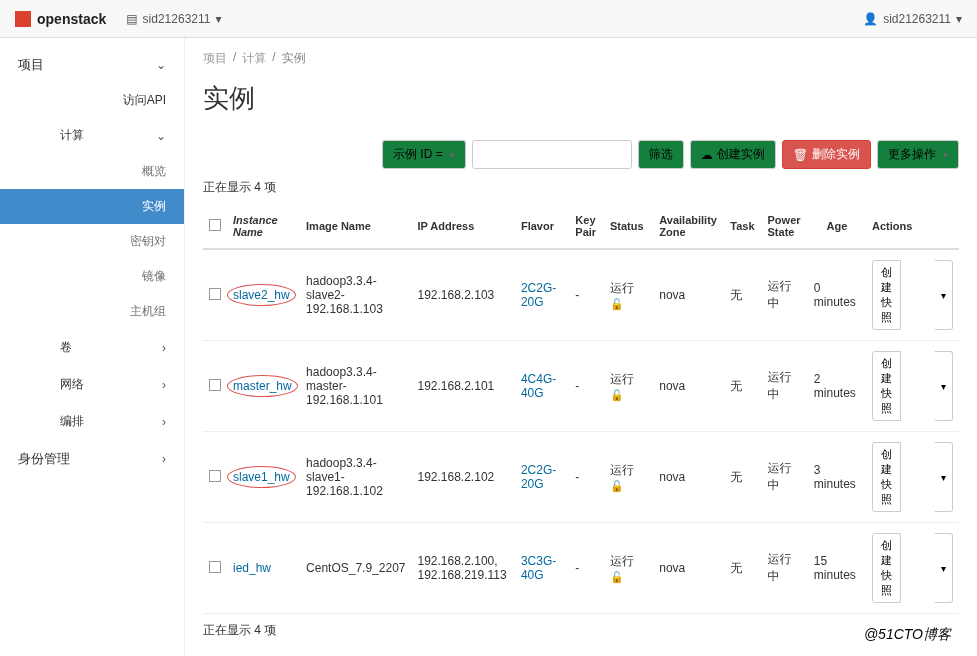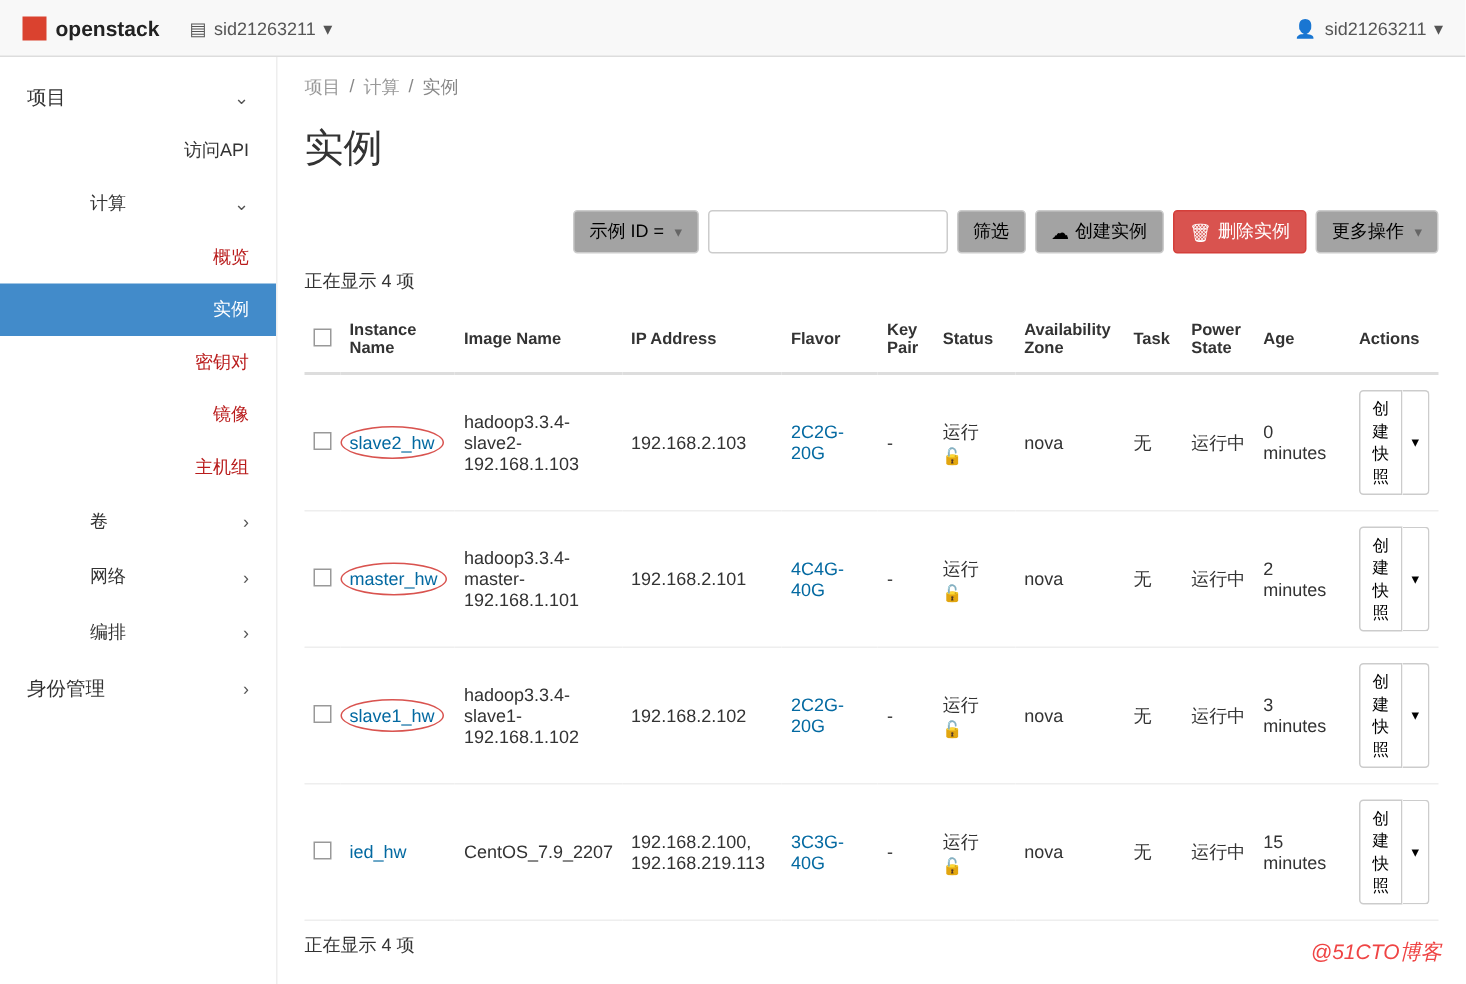--- a/index.html
+++ b/index.html
@@ -10,55 +10,55 @@
     .logo-text { font-weight: 600; font-size: 14px; color: #222; }
     .header-project { margin-left: 20px; display: flex; align-items: center; gap: 5px; font-size: 12px; color: #555; cursor: pointer; }
     .header-user { margin-left: auto; display: flex; align-items: center; gap: 5px; font-size: 12px; color: #555; cursor: pointer; }
     .layout { display: flex; min-height: calc(100vh - 38px); }
     .sidebar { width: 185px; background: #fff; border-right: 1px solid #eee; padding-top: 8px; }
     .side-section { display: flex; justify-content: space-between; align-items: center; padding: 10px 18px; font-size: 13px; color: #333; cursor: pointer; }
     .side-section.sub { padding-left: 60px; font-size: 12px; }
     .side-section .chev { font-size: 12px; color: #555; }
     .side-link { text-align: right; padding: 8px 18px; font-size: 12px; color: #333; cursor: pointer; margin-left: 34px; }
     .side-link.indent1 { padding-right: 18px; }
-    .side-item { text-align: right; padding: 9px 18px; font-size: 12px; color: #b91c1c; cursor: pointer; }
+    .side-item { text-align: right; padding: 9px 18px; font-size: 12px; color: #737373; cursor: pointer; }
     .side-item.active { background: #428bca; color: #fff; }
     .main { flex: 1; padding: 12px 18px; }
     .breadcrumb { display: flex; gap: 6px; font-size: 12px; color: #888; margin-bottom: 14px; }
     .breadcrumb span.link { color: #999; }
     .page-title { font-size: 26px; font-weight: 300; margin-bottom: 24px; color: #333; }
     .toolbar { display: flex; justify-content: flex-end; gap: 6px; margin-bottom: 10px; }
-    .btn { border: 1px solid #ccc; background: #a3a3a3; border-radius: 3px; padding: 5px 10px; font-size: 12px; cursor: pointer; display: inline-flex; align-items: center; gap: 4px; }
+    .btn { border: 1px solid #ccc; background: #15803d; border-radius: 3px; padding: 5px 10px; font-size: 12px; cursor: pointer; display: inline-flex; align-items: center; gap: 4px; }
     .btn.dropdown::after { content: "▾"; margin-left: 3px; font-size: 10px; color: #666; }
     .btn.danger { background: #d9534f; border-color: #d43f3a; color: #fff; }
     .filter-input { border: 1px solid #ccc; border-radius: 3px; padding: 5px 8px; width: 160px; }
     .showing { font-size: 12px; margin-bottom: 8px; }
     table { width: 100%; border-collapse: collapse; font-size: 12px; }
     th, td { padding: 10px 6px; text-align: left; border-bottom: 1px solid #eee; vertical-align: middle; }
     th { font-weight: 600; color: #333; border-bottom: 2px solid #ddd; font-size: 11px; }
     td.link { color: #0369a1; cursor: pointer; }
     .checkbox { width: 12px; height: 12px; border: 1px solid #999; display: inline-block; cursor: pointer; }
     .circled { position: relative; display: inline-block; }
     .circled::after { content: ""; position: absolute; left: -6px; right: -6px; top: -4px; bottom: -4px; border: 1.5px solid #d9534f; border-radius: 50%; pointer-events: none; }
     .lock-icon { color: #bbb; font-size: 11px; }
-    .action-group { display: flex; }
+    .action-group { display: flex; gap: 34px; }
     .action-btn { border: 1px solid #ccc; background: #fff; padding: 4px 8px; font-size: 11px; cursor: pointer; border-radius: 3px 0 0 3px; }
     .action-caret { border: 1px solid #ccc; border-left: none; background: #fff; padding: 4px 6px; font-size: 10px; cursor: pointer; border-radius: 0 3px 3px 0; }
-    .watermark { position: fixed; bottom: 12px; right: 16px; color: #ef4444; font-size: 14px; font-style: italic; }
+    .watermark { position: fixed; bottom: 12px; right: 26px; color: #000000; font-size: 14px; font-style: italic; }
     .col-chk { width: 22px; }
-    .col-name { width: 80px; }
+    .col-name { width: 80px; font-style: italic; }
     .col-img { width: 100px; }
     .col-ip { width: 110px; }
     .col-flavor { width: 75px; }
     .col-kp { width: 40px; }
     .col-status { width: 60px; margin-left: 12px; }
     .col-az { width: 75px; }
     .col-task { width: 40px; }
     .col-ps { width: 50px; }
-    .col-age { width: 70px; }
+    .col-age { width: 70px; text-align: center; }
   </style>
 </head>
 <body>
 
 <div class="header">
   <div class="logo-box">
     <div class="logo-square"></div>
     <span class="logo-text">openstack</span>
   </div>
   <div class="header-project">

